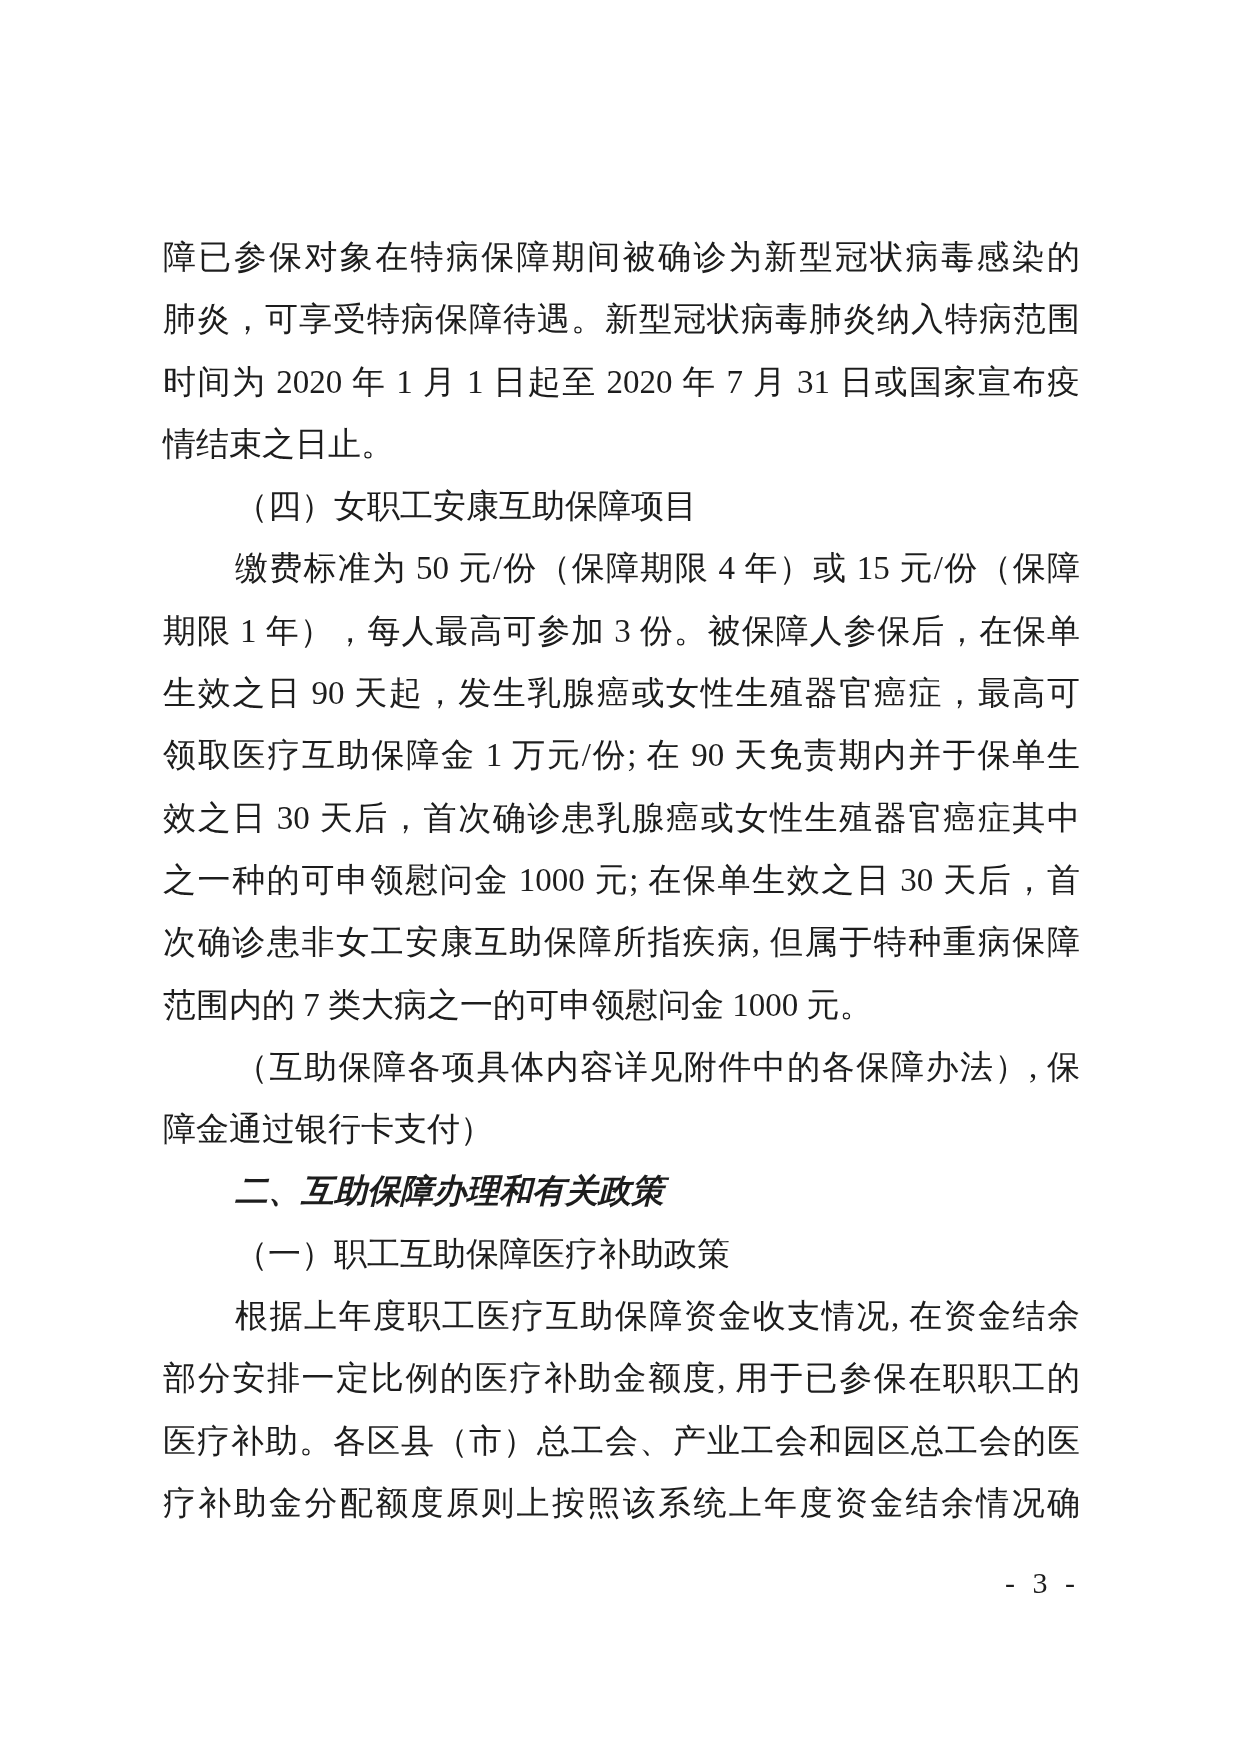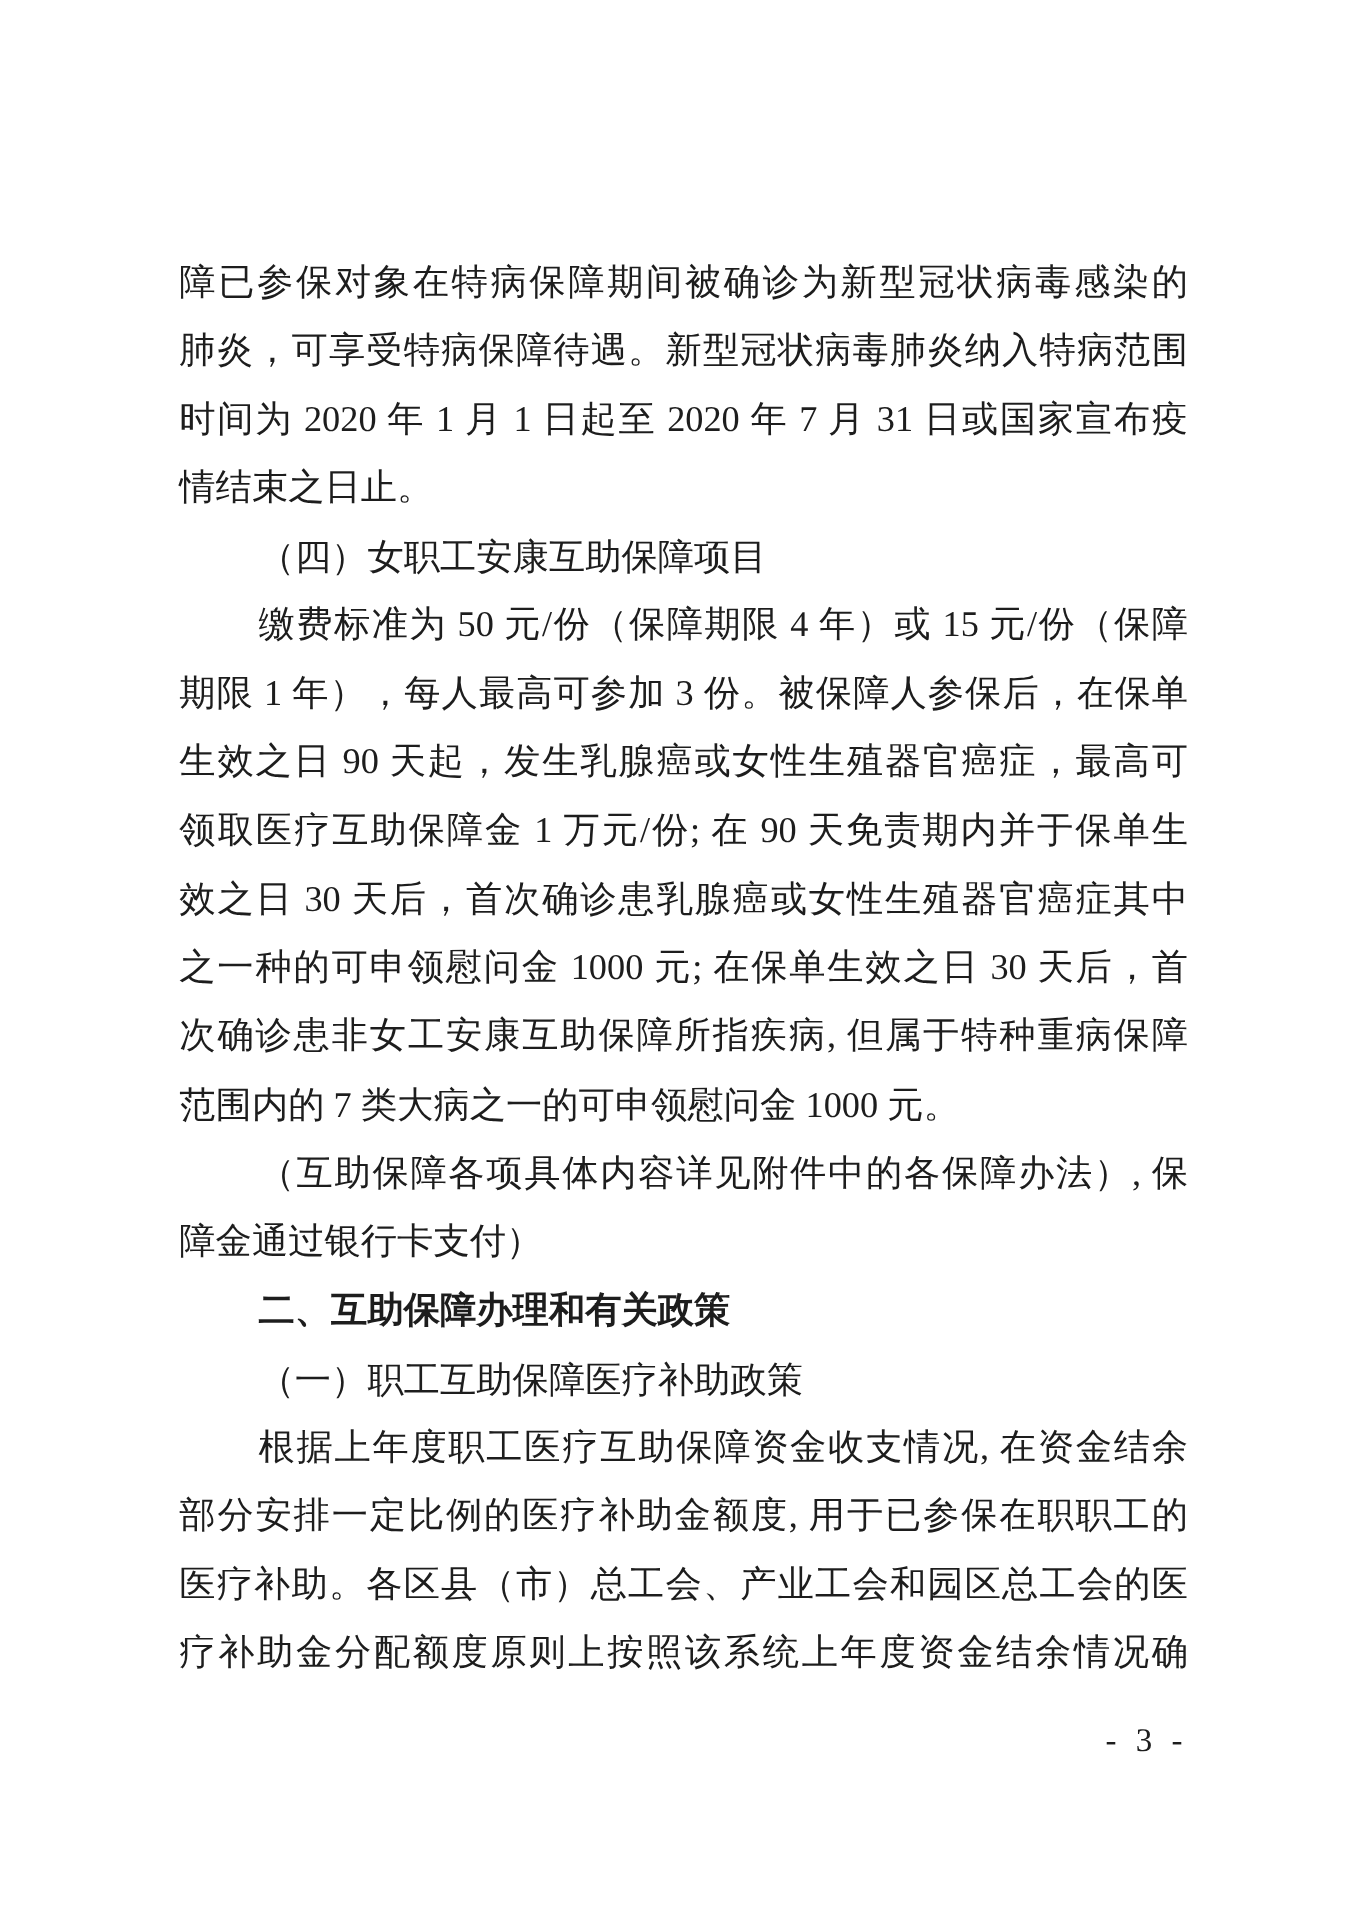--- a/index.html
+++ b/index.html
@@ -32,20 +32,21 @@
     text-indent: 72px;
   }
   .heading-kai {
     
     font-family: Liberation Sans, sans-serif;
   }
   .heading-bold {
     
     font-family: "Liberation Sans", "DejaVu Sans", sans-serif;
     font-weight: bold;
+    font-style: italic;
   }
   .page-number {
     position: absolute;
     left: 1005px;
     top: 1566px;
     font-size: 30px;
     letter-spacing: 5px;
     color: #1d1d1d;
     font-family: "Liberation Serif", "DejaVu Serif", serif;
   }

